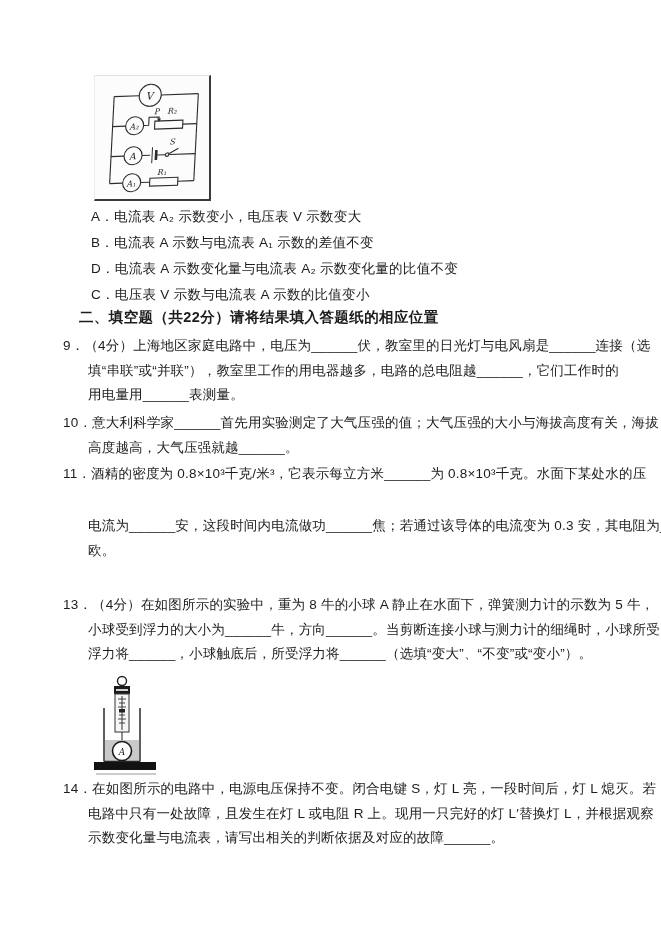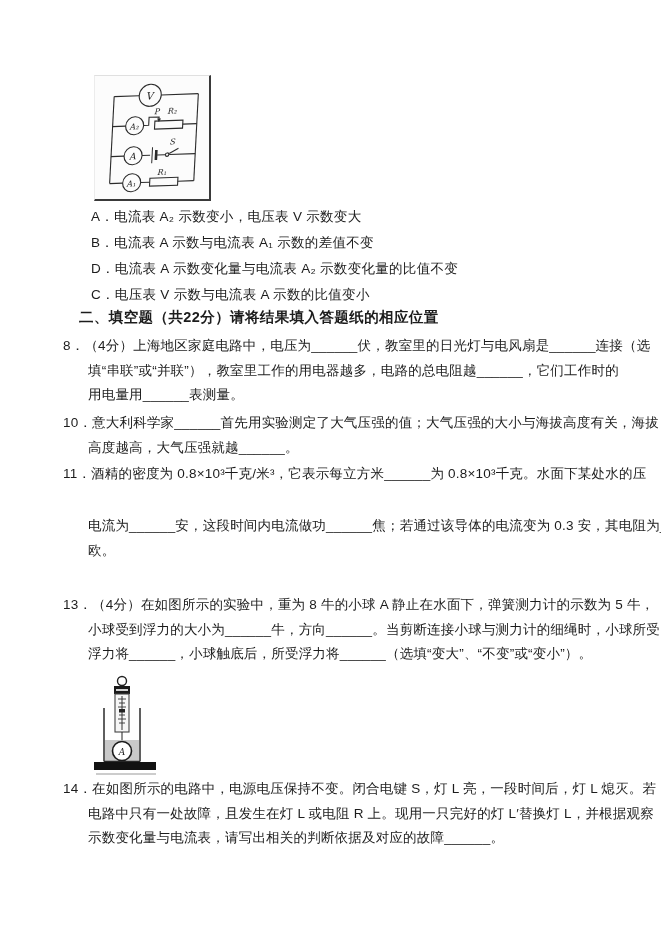--- a/index.html
+++ b/index.html
@@ -85,21 +85,21 @@
   <div class="options">
     <div class="opt">A．电流表 A₂ 示数变小，电压表 V 示数变大</div>
     <div class="opt">B．电流表 A 示数与电流表 A₁ 示数的差值不变</div>
     <div class="opt">D．电流表 A 示数变化量与电流表 A₂ 示数变化量的比值不变</div>
     <div class="opt">C．电压表 V 示数与电流表 A 示数的比值变小</div>
   </div>
 
   <div class="section-title">二、填空题（共22分）请将结果填入答题纸的相应位置</div>
 
   <div class="question q9">
-    <div class="q-line">8．（4分）上海地区家庭电路中，电压为______伏，教室里的日光灯与电风扇是______连接（选</div>
+    <div class="q-line">9．（4分）上海地区家庭电路中，电压为______伏，教室里的日光灯与电风扇是______连接（选</div>
     <div class="q-line cont">填“串联”或“并联”），教室里工作的用电器越多，电路的总电阻越______，它们工作时的</div>
     <div class="q-line cont">用电量用______表测量。</div>
   </div>
 
   <div class="question q10">
     <div class="q-line">10．意大利科学家______首先用实验测定了大气压强的值；大气压强的大小与海拔高度有关，海拔</div>
     <div class="q-line cont">高度越高，大气压强就越______。</div>
   </div>
 
   <div class="question q11">

